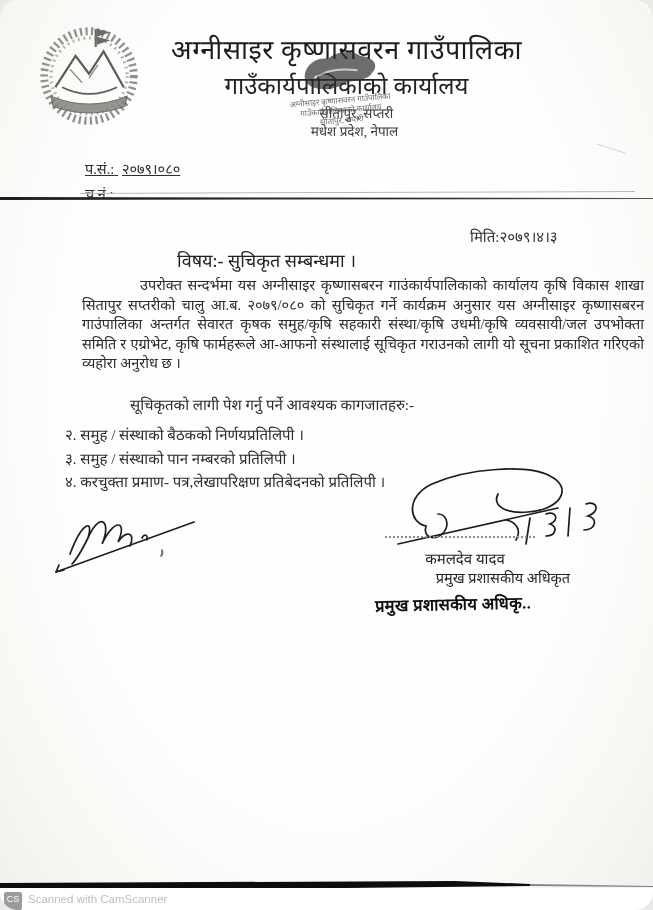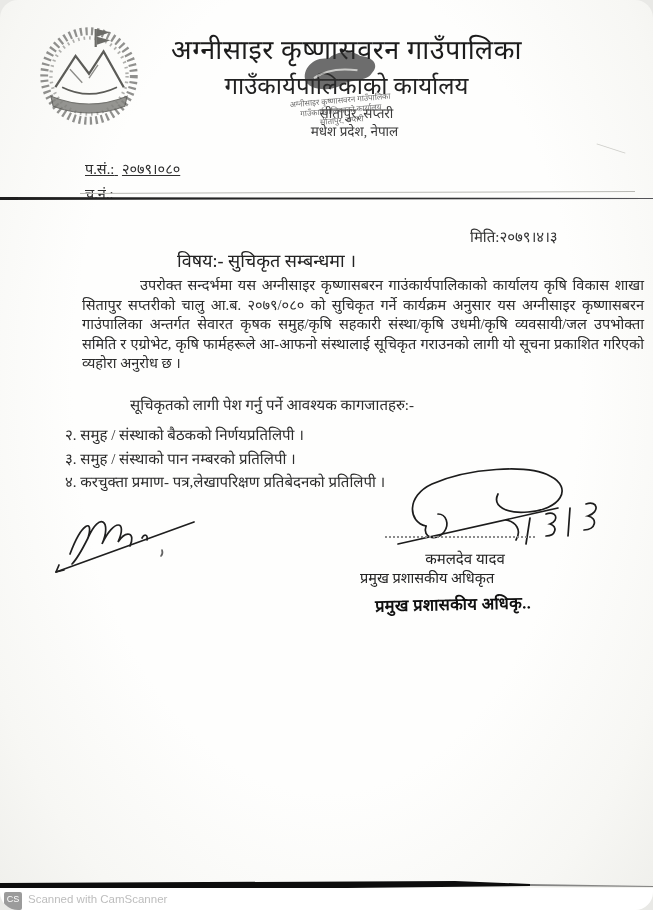--- a/index.html
+++ b/index.html
@@ -30,21 +30,21 @@
   .subject{left:0;top:248px;width:100%;text-align:center;font-size:18px;color:#222;padding-right:120px;box-sizing:border-box;}
   
   .body-par{left:55px;top:276px;width:562px;font-size:14.5px;line-height:19.5px;text-align:justify;text-indent:58px;color:#2c2c2c;margin-left:27px;}
   .docs-head{left:130px;top:394px;font-size:15px;color:#2c2c2c;}
   .docs-list{left:65px;top:424px;width:500px;list-style:none;margin:0;padding:0;font-size:15px;line-height:23.5px;color:#2c2c2c;}
   
   .sig-left{left:42px;top:492px;width:180px;height:90px;}
   .sig-right{left:388px;top:462px;width:240px;height:90px;}
   .dotted-line{left:385px;top:536px;width:150px;height:0;border-bottom:2px dotted #8a8a8a;}
   .sig-name{left:380px;top:548px;width:170px;text-align:center;font-size:15px;color:#222;}
-  .sig-desig{left:360px;top:567px;width:210px;text-align:left;font-size:14.5px;color:#222;}
+  .sig-desig{left:360px;top:567px;width:210px;text-align:right;font-size:14.5px;color:#222;}
   .sig-stamp{left:375px;top:592px;font-size:16.5px;font-weight:bold;color:#101010;transform:rotate(-1.2deg);letter-spacing:.3px;}
   
   .scan-shadow{left:0;top:880px;width:653px;height:14px;}
   .wm-bar{left:0;top:888px;width:653px;height:22px;background:#ffffff;}
   .wm-badge{left:4px;top:892px;width:18px;height:18px;background:#9b9b9b;border-radius:2px;color:#fff;
     font-family:"Liberation Sans","DejaVu Sans",sans-serif;font-size:9px;font-weight:normal;text-align:center;line-height:14px;}
   .wm-label{left:28px;top:892px;color:#bdbdbd;font-family:"Liberation Sans","DejaVu Sans",sans-serif;font-size:11.5px;line-height:14px;}
   .artifact-tr{left:596px;top:148px;width:30px;height:0;border-top:1px solid #cfcfca;transform:rotate(18deg);}
 </style>
 </head>

